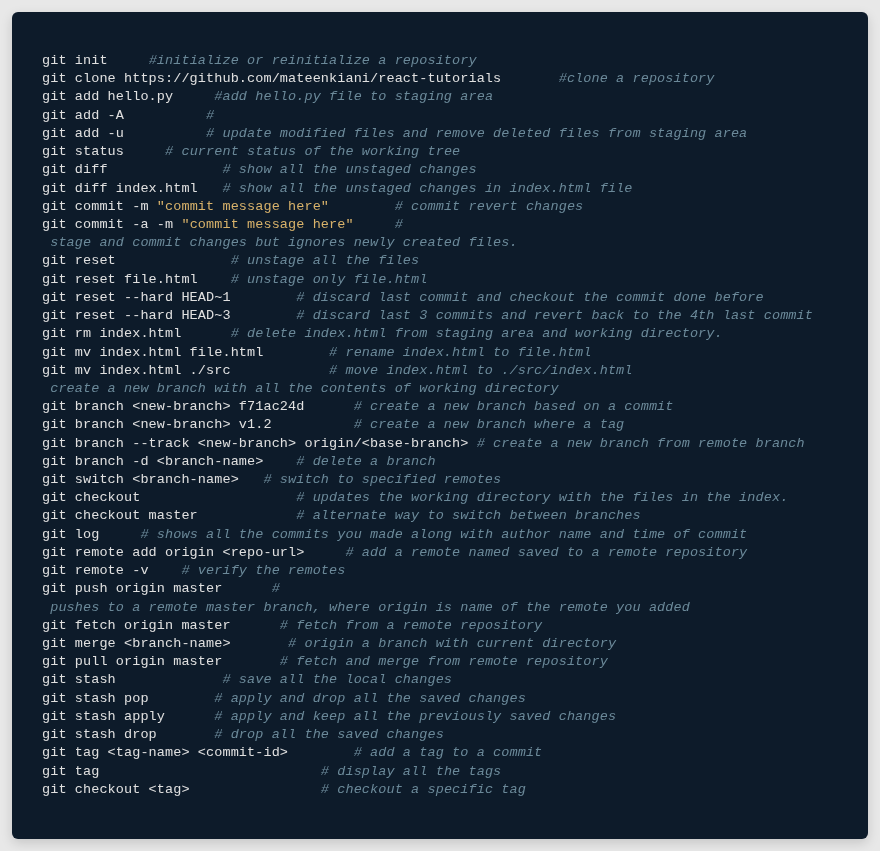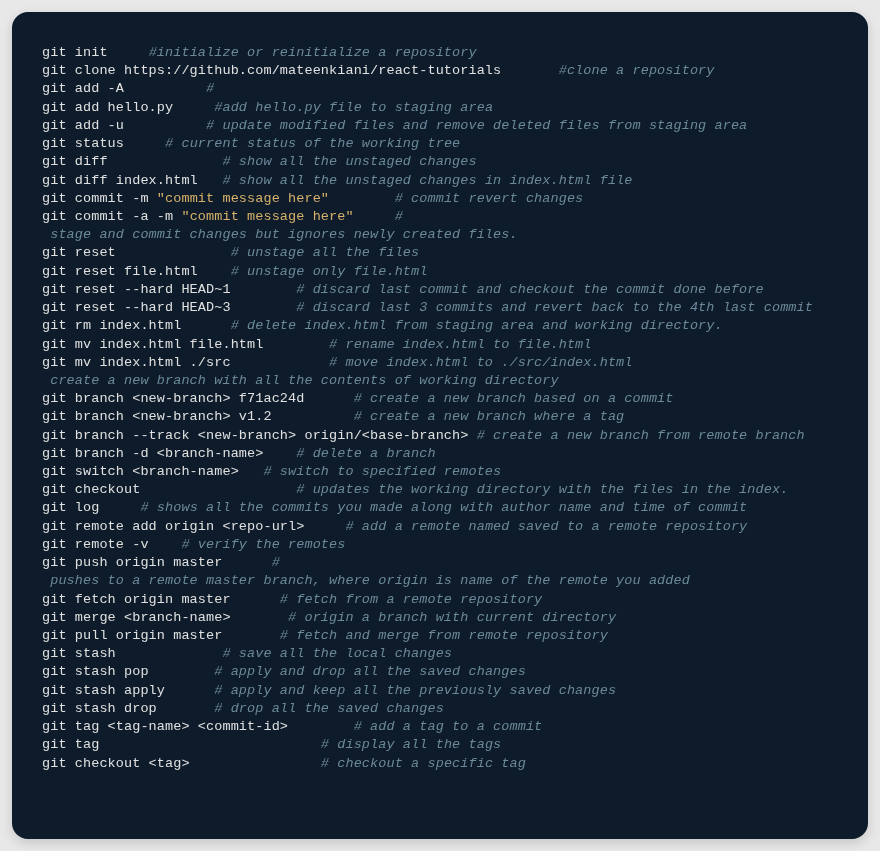--- a/index.html
+++ b/index.html
@@ -8,43 +8,43 @@
     padding: 12px;
     font-family: 'SF Mono', 'Monaco', 'Menlo', 'Consolas', 'Courier New', monospace;
     font-size: 13.5px;
     line-height: 1.35;
     width: 880px;
     height: 851px;
     overflow: hidden;
   }
   .editor {
     background: #0d1b2a;
-    border-radius: 16px;
-    padding: 32px 30px;
+    border-radius: 6px;
+    padding: 40px 30px;
     color: #d8dee9;
     height: 100%;
     overflow: hidden;
     box-shadow: 0 4px 12px rgba(0,0,0,0.15);
   }
   .line {
     white-space: pre;
     letter-spacing: 0.1px;
   }
   .cmd { color: #e0e0e0; }
   .str { color: #d8b26a; }
   .com { color: #6b8999; font-style: italic; }
 </style>
 </head>
 <body>
 
 <div class="editor" id="editor">
     <div class="line"><span class="cmd">git init     </span><span class="com">#initialize or reinitialize a repository</span></div>
     <div class="line"><span class="cmd">git clone https://github.com/mateenkiani/react-tutorials       </span><span class="com">#clone a repository</span></div>
+    <div class="line"><span class="cmd">git add hello.py     </span><span class="com">#add hello.py file to staging area</span></div>
     <div class="line"><span class="cmd">git add -A          </span><span class="com">#</span></div>
-    <div class="line"><span class="cmd">git add hello.py     </span><span class="com">#add hello.py file to staging area</span></div>
     <div class="line"><span class="cmd">git add -u          </span><span class="com"># update modified files and remove deleted files from staging area</span></div>
     <div class="line"><span class="cmd">git status     </span><span class="com"># current status of the working tree</span></div>
     <div class="line"><span class="cmd">git diff              </span><span class="com"># show all the unstaged changes</span></div>
     <div class="line"><span class="cmd">git diff index.html   </span><span class="com"># show all the unstaged changes in index.html file</span></div>
     <div class="line"><span class="cmd">git commit -m </span><span class="str">"commit message here"</span><span class="cmd">        </span><span class="com"># commit revert changes</span></div>
     <div class="line"><span class="cmd">git commit -a -m </span><span class="str">"commit message here"</span><span class="cmd">     </span><span class="com">#</span></div>
     <div class="line"><span class="com"> stage and commit changes but ignores newly created files.</span></div>
     <div class="line"><span class="cmd">git reset              </span><span class="com"># unstage all the files</span></div>
     <div class="line"><span class="cmd">git reset file.html    </span><span class="com"># unstage only file.html</span></div>
     <div class="line"><span class="cmd">git reset --hard HEAD~1        </span><span class="com"># discard last commit and checkout the commit done before</span></div>
@@ -52,20 +52,21 @@
     <div class="line"><span class="cmd">git rm index.html      </span><span class="com"># delete index.html from staging area and working directory.</span></div>
     <div class="line"><span class="cmd">git mv index.html file.html        </span><span class="com"># rename index.html to file.html</span></div>
     <div class="line"><span class="cmd">git mv index.html ./src            </span><span class="com"># move index.html to ./src/index.html</span></div>
     <div class="line"><span class="com"> create a new branch with all the contents of working directory</span></div>
     <div class="line"><span class="cmd">git branch &lt;new-branch&gt; f71ac24d      </span><span class="com"># create a new branch based on a commit</span></div>
     <div class="line"><span class="cmd">git branch &lt;new-branch&gt; v1.2          </span><span class="com"># create a new branch where a tag</span></div>
     <div class="line"><span class="cmd">git branch --track &lt;new-branch&gt; origin/&lt;base-branch&gt; </span><span class="com"># create a new branch from remote branch</span></div>
     <div class="line"><span class="cmd">git branch -d &lt;branch-name&gt;    </span><span class="com"># delete a branch</span></div>
     <div class="line"><span class="cmd">git switch &lt;branch-name&gt;   </span><span class="com"># switch to specified remotes</span></div>
     <div class="line"><span class="cmd">git checkout                   </span><span class="com"># updates the working directory with the files in the index.</span></div>
+    <div class="line"><span class="cmd">git checkout master            </span><span class="com"># alternate way to switch between branches</span></div>
     <div class="line"><span class="cmd">git log     </span><span class="com"># shows all the commits you made along with author name and time of commit</span></div>
     <div class="line"><span class="cmd">git remote add origin &lt;repo-url&gt;     </span><span class="com"># add a remote named saved to a remote repository</span></div>
     <div class="line"><span class="cmd">git remote -v    </span><span class="com"># verify the remotes</span></div>
     <div class="line"><span class="cmd">git push origin master      </span><span class="com">#</span></div>
     <div class="line"><span class="com"> pushes to a remote master branch, where origin is name of the remote you added</span></div>
     <div class="line"><span class="cmd">git fetch origin master      </span><span class="com"># fetch from a remote repository</span></div>
     <div class="line"><span class="cmd">git merge &lt;branch-name&gt;       </span><span class="com"># origin a branch with current directory</span></div>
     <div class="line"><span class="cmd">git pull origin master       </span><span class="com"># fetch and merge from remote repository</span></div>
     <div class="line"><span class="cmd">git stash             </span><span class="com"># save all the local changes</span></div>
     <div class="line"><span class="cmd">git stash pop        </span><span class="com"># apply and drop all the saved changes</span></div>

